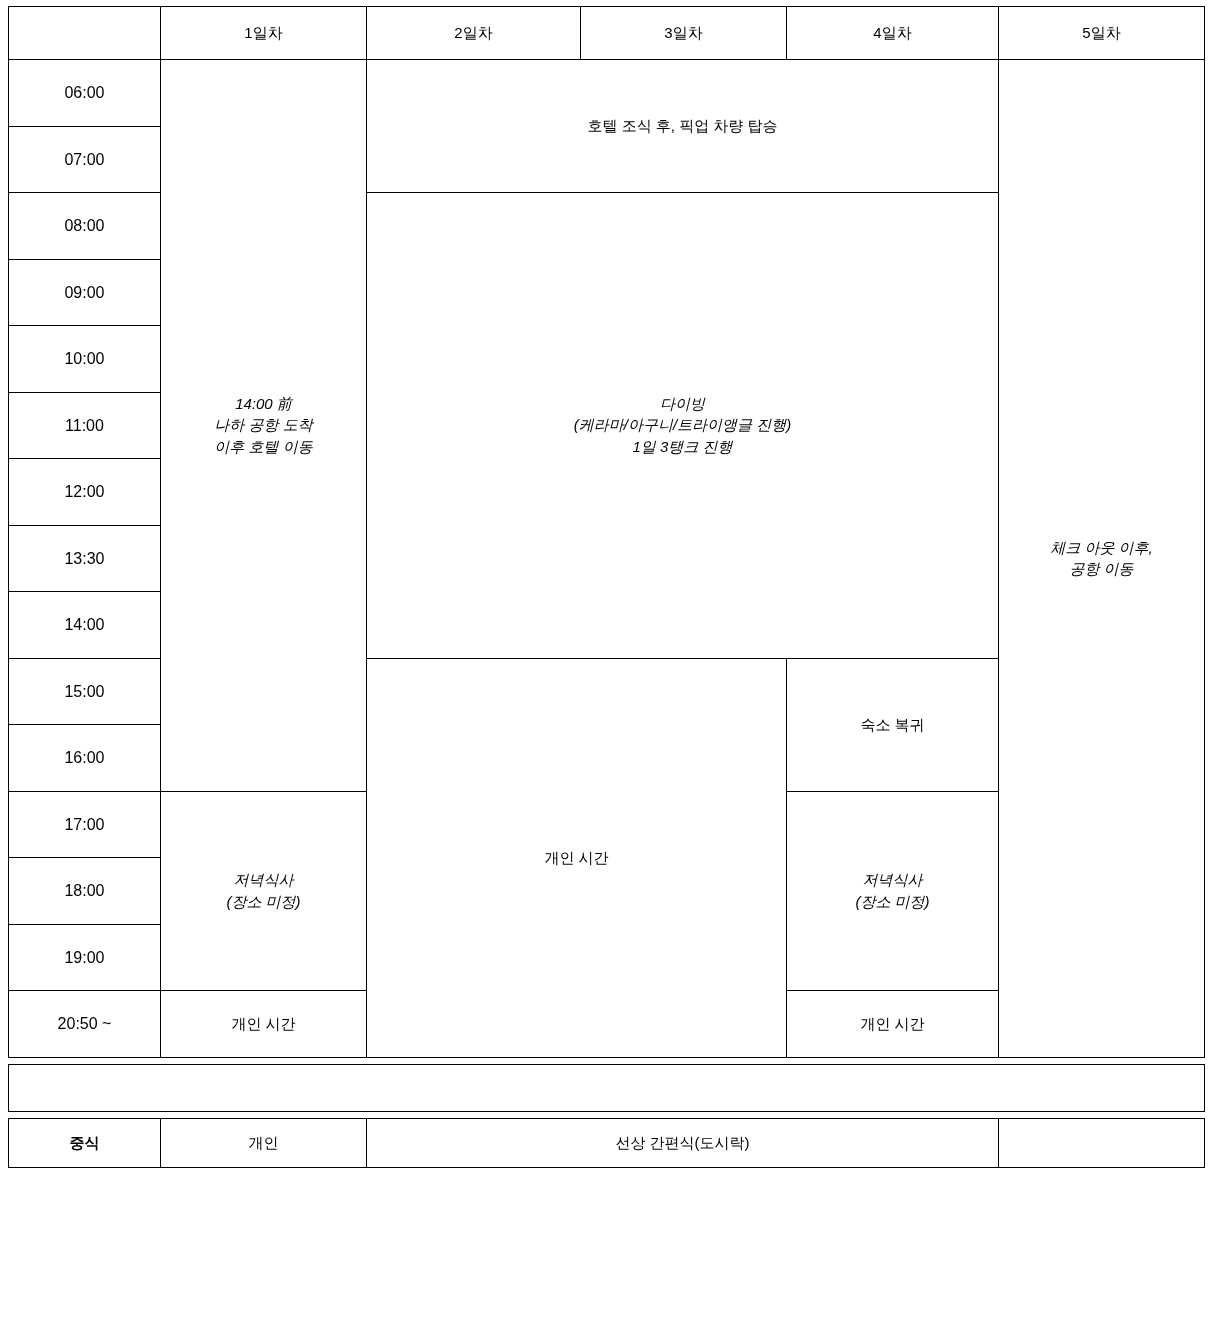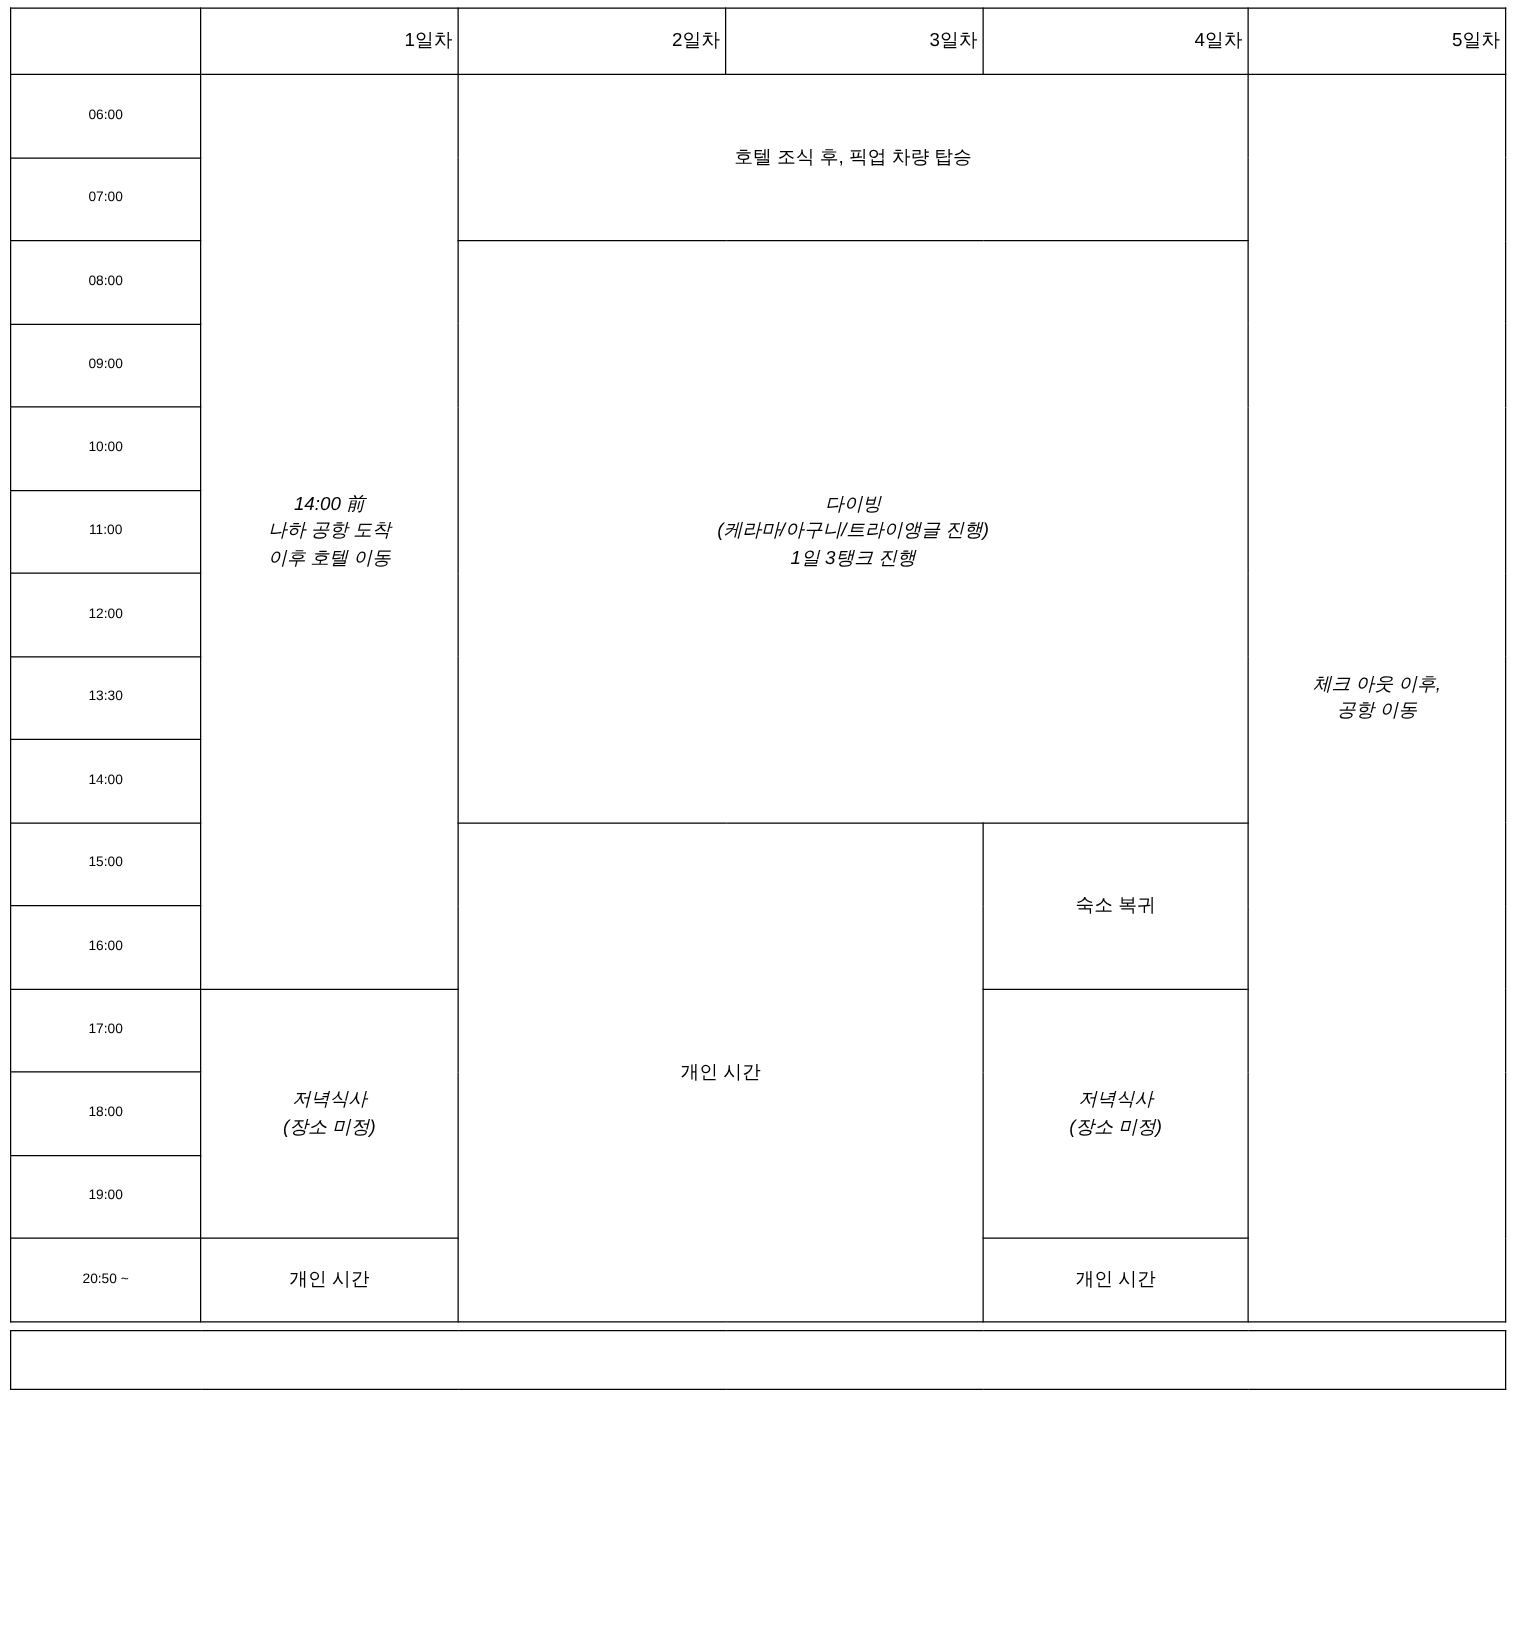--- a/index.html
+++ b/index.html
@@ -33,23 +33,23 @@
     padding: 2px 4px;
     line-height: 1.45;
   }
   .timecol { width: 152px; }
   .daycol1 { width: 206px; }
   .daycol2 { width: 214px; }
   .daycol3 { width: 206px; }
   .daycol4 { width: 212px; }
   .daycol5 { width: 206px; }
 
-  thead td { height: 48px; text-align: right; }
+  thead td { height: 48px; }
   .hourrow td { height: 61.5px; }
-  .hour { font-size: 11px; margin-left: 28px; }
+  .hour { font-size: 16px; margin-left: 28px; }
   .blank-head { border: 1px solid #000; }
 
   .spacer td {
     height: 42px;
     border: 1px solid #000;
   }
 
   .meals td { height: 44px; }
   .meal-label { font-weight: bold; }
 
@@ -191,17 +191,23 @@
   <table>
     <colgroup>
       <col class="timecol">
       <col class="daycol1">
       <col class="daycol2">
       <col class="daycol3">
       <col class="daycol4">
       <col class="daycol5">
     </colgroup>
     <tbody>
+      <tr class="meals">
+        <td class="meal-label">중식</td>
+        <td>개인</td>
+        <td colspan="3">선상 간편식(도시락)</td>
+        <td></td>
+      </tr>
     </tbody>
   </table>
 
 
 </div>
 
 </body></html>

